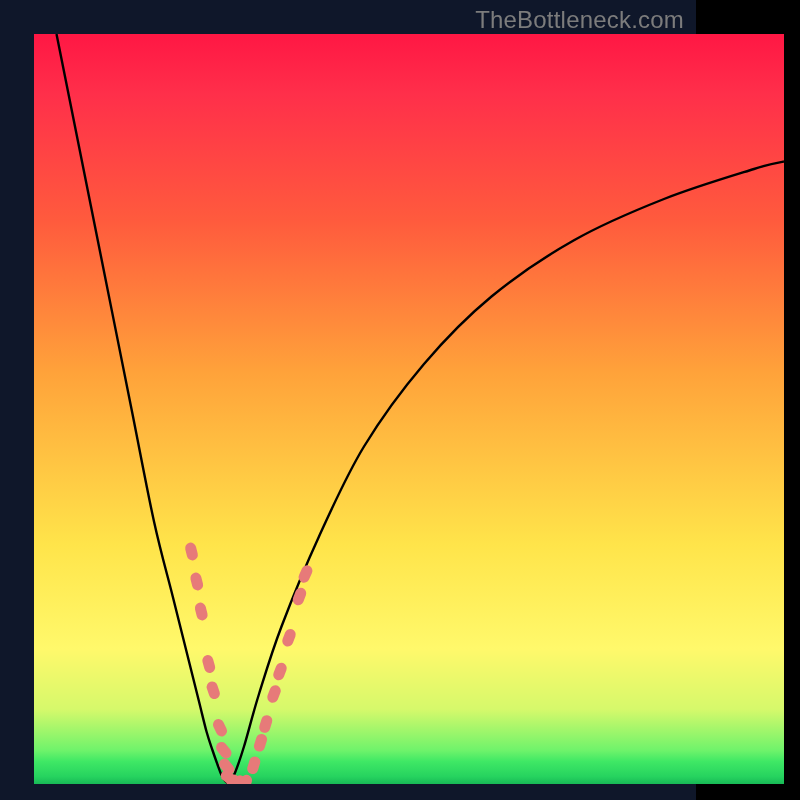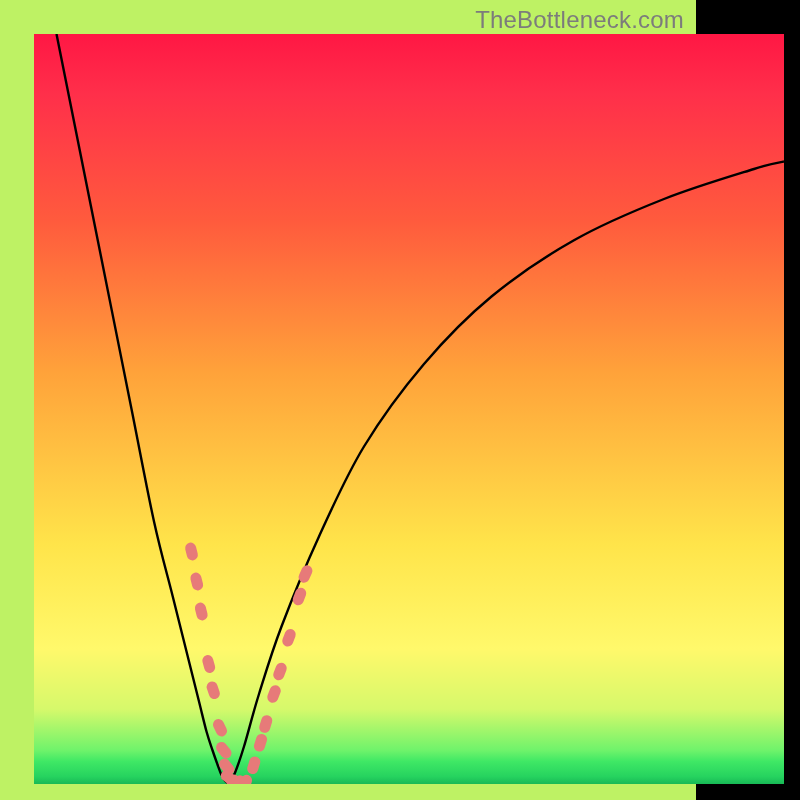--- a/index.html
+++ b/index.html
@@ -10,21 +10,21 @@
     background: #000;
     overflow: hidden;
     font-family: Arial, Helvetica, sans-serif;
   }
   .frame {
     position: absolute;
     left: 0;
     top: 0;
     width: 696px;
     height: 800px;
-    background: #bef264;
+    background: #0f172a;
   }
   .plot-area {
     position: absolute;
     left: 34px;
     top: 34px;
     width: 750px;
     height: 750px;
     
     background: linear-gradient(
       to bottom,

